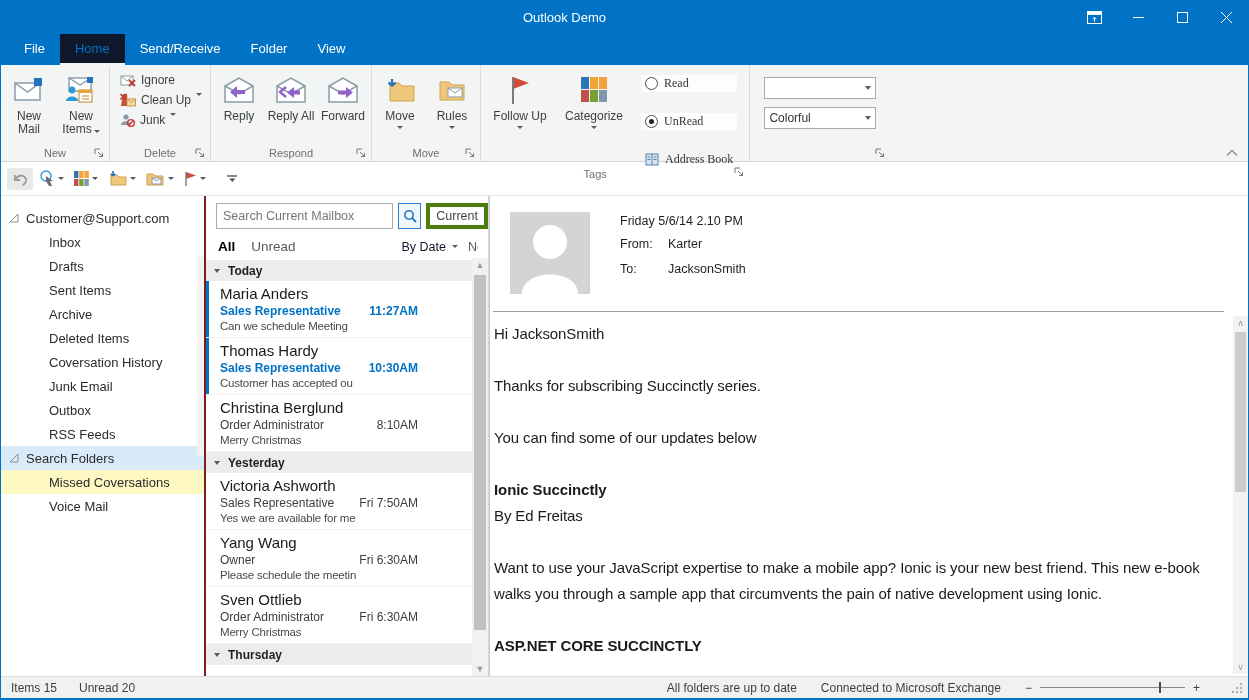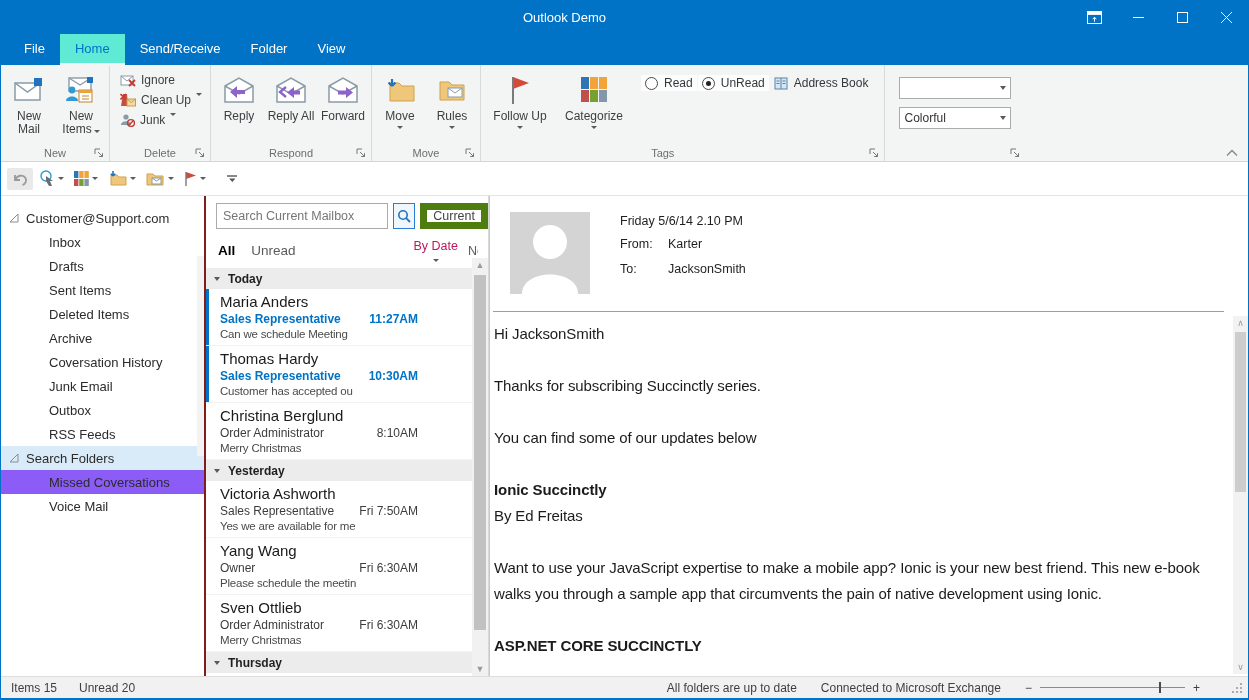--- a/index.html
+++ b/index.html
@@ -10,38 +10,38 @@
   
   .titlebar { height:34px; background:#0173C7; color:#fff; display:flex; align-items:center; position:relative; flex:0 0 auto; }
   .title-text { position:absolute; left:0; right:120px; text-align:center; font-size:13px; }
   .win-controls { margin-left:auto; display:flex; height:100%; }
   .win-btn { width:44px; height:100%; display:flex; align-items:center; justify-content:center; cursor:default; }
   .win-btn svg { display:block; }
 
   
   .tab-row { height:29px; background:#0173C7; display:flex; align-items:stretch; padding-left:8px; flex:0 0 auto; }
   .rtab { color:#fff; font-size:13px; padding:0 15px; display:flex; align-items:center; cursor:default; position:relative; }
-  .rtab.active { background:#5eead4; color:#0173C7; z-index:3; }
+  .rtab.active { background:#0f172a; color:#0173C7; z-index:3; }
   .rtab.active::after { content:''; position:absolute; left:0; right:0; bottom:-3px; height:3px; background:#F3F4F4; }
 
   
   .ribbon { height:99px; background:#F3F4F4; border-top:2px solid #0173C7; border-bottom:1px solid #D5D5D6; display:flex; align-items:stretch; position:relative; flex:0 0 auto; }
   .rgroup { display:flex; flex-direction:column; border-right:1px solid #D9DADB; position:relative; padding:2px 2px 0 2px; }
   .rgroup-body { flex:1; display:flex; align-items:flex-start; }
   .rgroup-footer { height:17px; display:flex; align-items:center; justify-content:center; color:#6E6E6E; font-size:11px; position:relative; }
   .launcher { position:absolute; right:3px; bottom:3px; }
   .bigbtn { width:52px; padding-top:6px; display:flex; flex-direction:column; align-items:center; font-size:12px; color:#3C3F41; cursor:default; }
   .bigbtn .ic { height:34px; display:flex; align-items:center; justify-content:center; }
   .bigbtn .lbl { text-align:center; line-height:13px; margin-top:3px; }
   .bigbtn.wide { width:74px; }
   .smallcol { display:flex; flex-direction:column; justify-content:flex-start; padding:6px 6px 0 8px; gap:6px; }
   .smallbtn { display:flex; gap:5px; font-size:12px; color:#3C3F41; cursor:default; white-space:nowrap; }
   .tri { width:0; height:0; border-left:3.5px solid transparent; border-right:3.5px solid transparent; border-top:4px solid #5A5A5A; display:inline-block; }
   .tri.sm { border-left-width:3px; border-right-width:3px; border-top-width:3.5px; }
-  .radio-col { display:flex; gap:1px; padding:8px 10px 0 10px; }
+  .radio-col { display:flex; flex-direction:column; gap:21px; padding:8px 10px 0 10px;font-family:Liberation Serif, serif; }
   .radio-row { display:flex; align-items:center; gap:6px; font-size:12px; color:#33373A; background:#FDFDFD; padding:1px 4px; cursor:default; }
   .radio { width:13px; height:13px; border:1px solid #4A4A4A; border-radius:50%; position:relative; background:#fff; }
   .radio.on::after { content:''; position:absolute; left:3px; top:3px; width:5px; height:5px; border-radius:50%; background:#222; }
   .dd-col { display:flex; flex-direction:column; gap:8px; padding:10px 12px 0 12px; }
   .dropdown { width:112px; height:22px; border:1px solid #ABABAB; background:#fff; display:flex; align-items:center; font-size:12px; color:#333; padding:0 4px; justify-content:space-between; cursor:default; }
   .ribbon-collapse { position:absolute; right:10px; bottom:4px; color:#888; }
 
   
   .qat { height:34px; background:#fff; border-bottom:1px solid #E4E4E4; display:flex; align-items:center; padding-left:6px; gap:2px; flex:0 0 auto; }
   .qbtn { display:flex; align-items:center; gap:3px; padding:3px 4px; cursor:default; }
@@ -49,35 +49,35 @@
 
   
   .content { flex:1; display:flex; min-height:0; background:#fff; }
 
   
   .sidebar { width:205px; flex:0 0 auto; border-right:2px solid #7f1d1d; padding-top:10px; font-size:13px; color:#2B2B2B; position:relative; }
   .side-row { height:24px; display:flex; align-items:center; padding-left:30px; cursor:default; white-space:nowrap; }
   .side-row.parent { padding-left:8px; gap:7px; }
   .side-row.child { padding-left:48px; }
   .side-row.hl { background:#D9EBF9; }
-  .side-row.sel { background:#8b5cf6; }
+  .side-row.sel { background:#fef9c3; }
   .side-scroll { position:absolute; right:0; top:60px; width:7px; height:200px; background:#F3F3F3; }
 
   
   .maillist { width:283px; flex:0 0 auto; position:relative; overflow:hidden; border-right:1px solid #D8D8D8; }
   .search-row { display:flex; align-items:center; gap:5px; padding:7px 0 4px 10px; }
   .search-box { width:198px; height:26px; border:1px solid #ABABAB; background:#fff; display:flex; align-items:center; padding:0 6px; }
   .search-box input { border:none; outline:none; width:100%; font-size:12.5px; color:#444; font-family:inherit; }
   .search-box input::placeholder { color:#767676; }
   .search-btn { width:26px; height:26px; border:1px solid #2B7CD3; background:#EFF6FC; display:flex; align-items:center; justify-content:center; cursor:default; }
-  .scope-btn { height:26px; border:7px solid #4d7c0f; background:#fff; font-size:12.5px; color:#444; display:flex; align-items:center; padding:0 6px; white-space:nowrap; cursor:default; }
+  .scope-btn { height:26px; border:4px solid #4d7c0f; background:#fff; font-size:12.5px; color:#444; display:flex; align-items:center; padding:0 6px; white-space:nowrap; cursor:default; }
   .filter-row { display:flex; align-items:center; padding:6px 10px 6px 12px; font-size:13.5px; }
   .f-all { color:#000000; font-weight:bold; margin-right:16px; cursor:default; }
   .f-unread { color:#5A5A5A; cursor:default; }
-  .f-sort { margin-left:auto; color:#be185d; font-size:12.5px; display:flex; align-items:center; gap:6px; cursor:default;flex-direction:column; }
+  .f-sort { margin-left:auto; color:#0f172a; font-size:12.5px; display:flex; align-items:center; gap:6px; cursor:default; }
   .f-clip { width:10px; overflow:hidden; color:#5A5A5A; font-size:12.5px; white-space:nowrap; margin-left:10px; }
   .lgroup-hdr { height:21px; background:#ECECEC; display:flex; align-items:center; gap:8px; padding-left:8px; font-size:12px; font-weight:bold; color:#1F1F1F; cursor:default; }
   .mail-item { height:57px; display:flex; position:relative; border-bottom:1px solid #F2F2F2; cursor:default; }
   .ubar { width:3px; background:transparent; flex:0 0 auto; }
   .mail-item.unread .ubar { background:#0173C7; }
   .mi-main { padding:4px 70px 0 11px; flex:1; overflow:hidden; }
   .mi-name { font-size:15px; color:#1A1A1A; white-space:nowrap; }
   .mi-row2 { display:flex; align-items:baseline; font-size:12px; color:#3C3C3C; margin-top:2px; white-space:nowrap; }
   .mi-time { margin-left:auto; }
   .mail-item.unread .mi-row2 { color:#0173C7; font-weight:bold; }
@@ -500,22 +500,22 @@
             <svg width="10" height="10" viewBox="0 0 10 10">
               <path d="M1 9 L9 9 L9 1 Z" fill="none" stroke="#8C8C8C"></path>
             </svg>
           </span>
         <span>Customer@Support.com</span>
       </div>
       <div>
           <div class="side-row child">Inbox</div>
           <div class="side-row child">Drafts</div>
           <div class="side-row child">Sent Items</div>
+          <div class="side-row child">Archive</div>
           <div class="side-row child">Deleted Items</div>
-          <div class="side-row child">Archive</div>
           <div class="side-row child">Coversation History</div>
           <div class="side-row child">Junk Email</div>
           <div class="side-row child">Outbox</div>
           <div class="side-row child">RSS Feeds</div>
         </div>
       <div class="side-row parent hl">
         <span>
             <svg width="10" height="10" viewBox="0 0 10 10">
               <path d="M1 9 L9 9 L9 1 Z" fill="none" stroke="#8C8C8C"></path>
             </svg>

